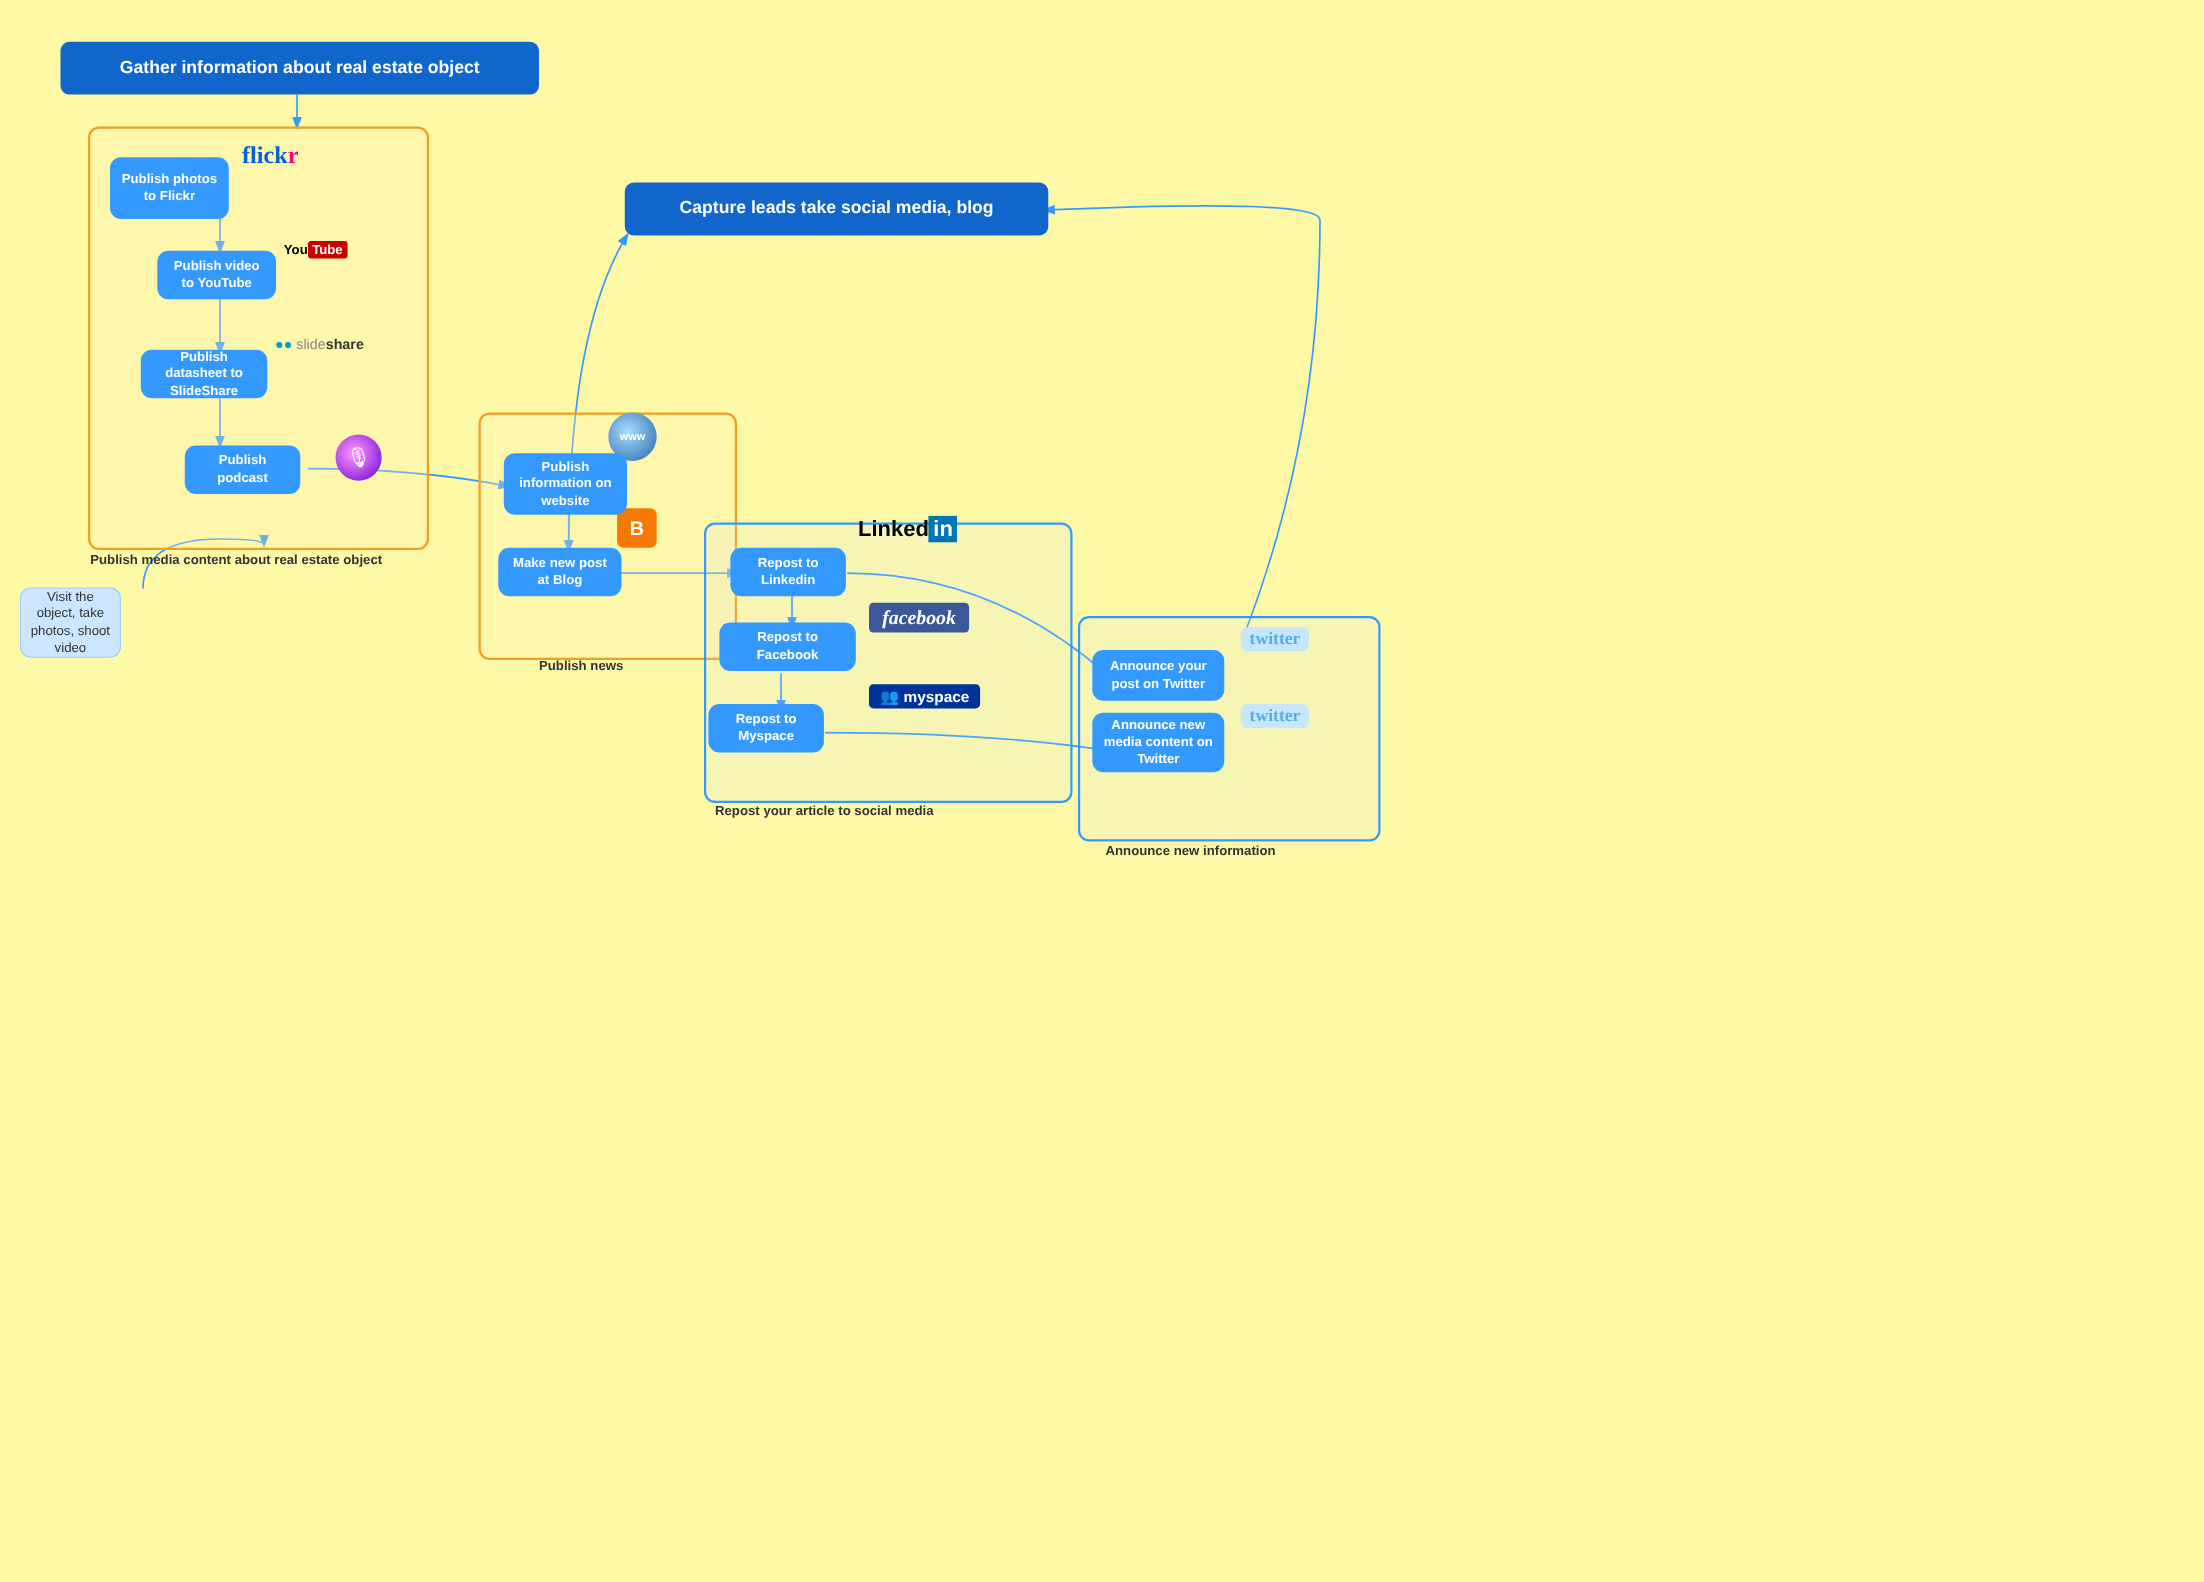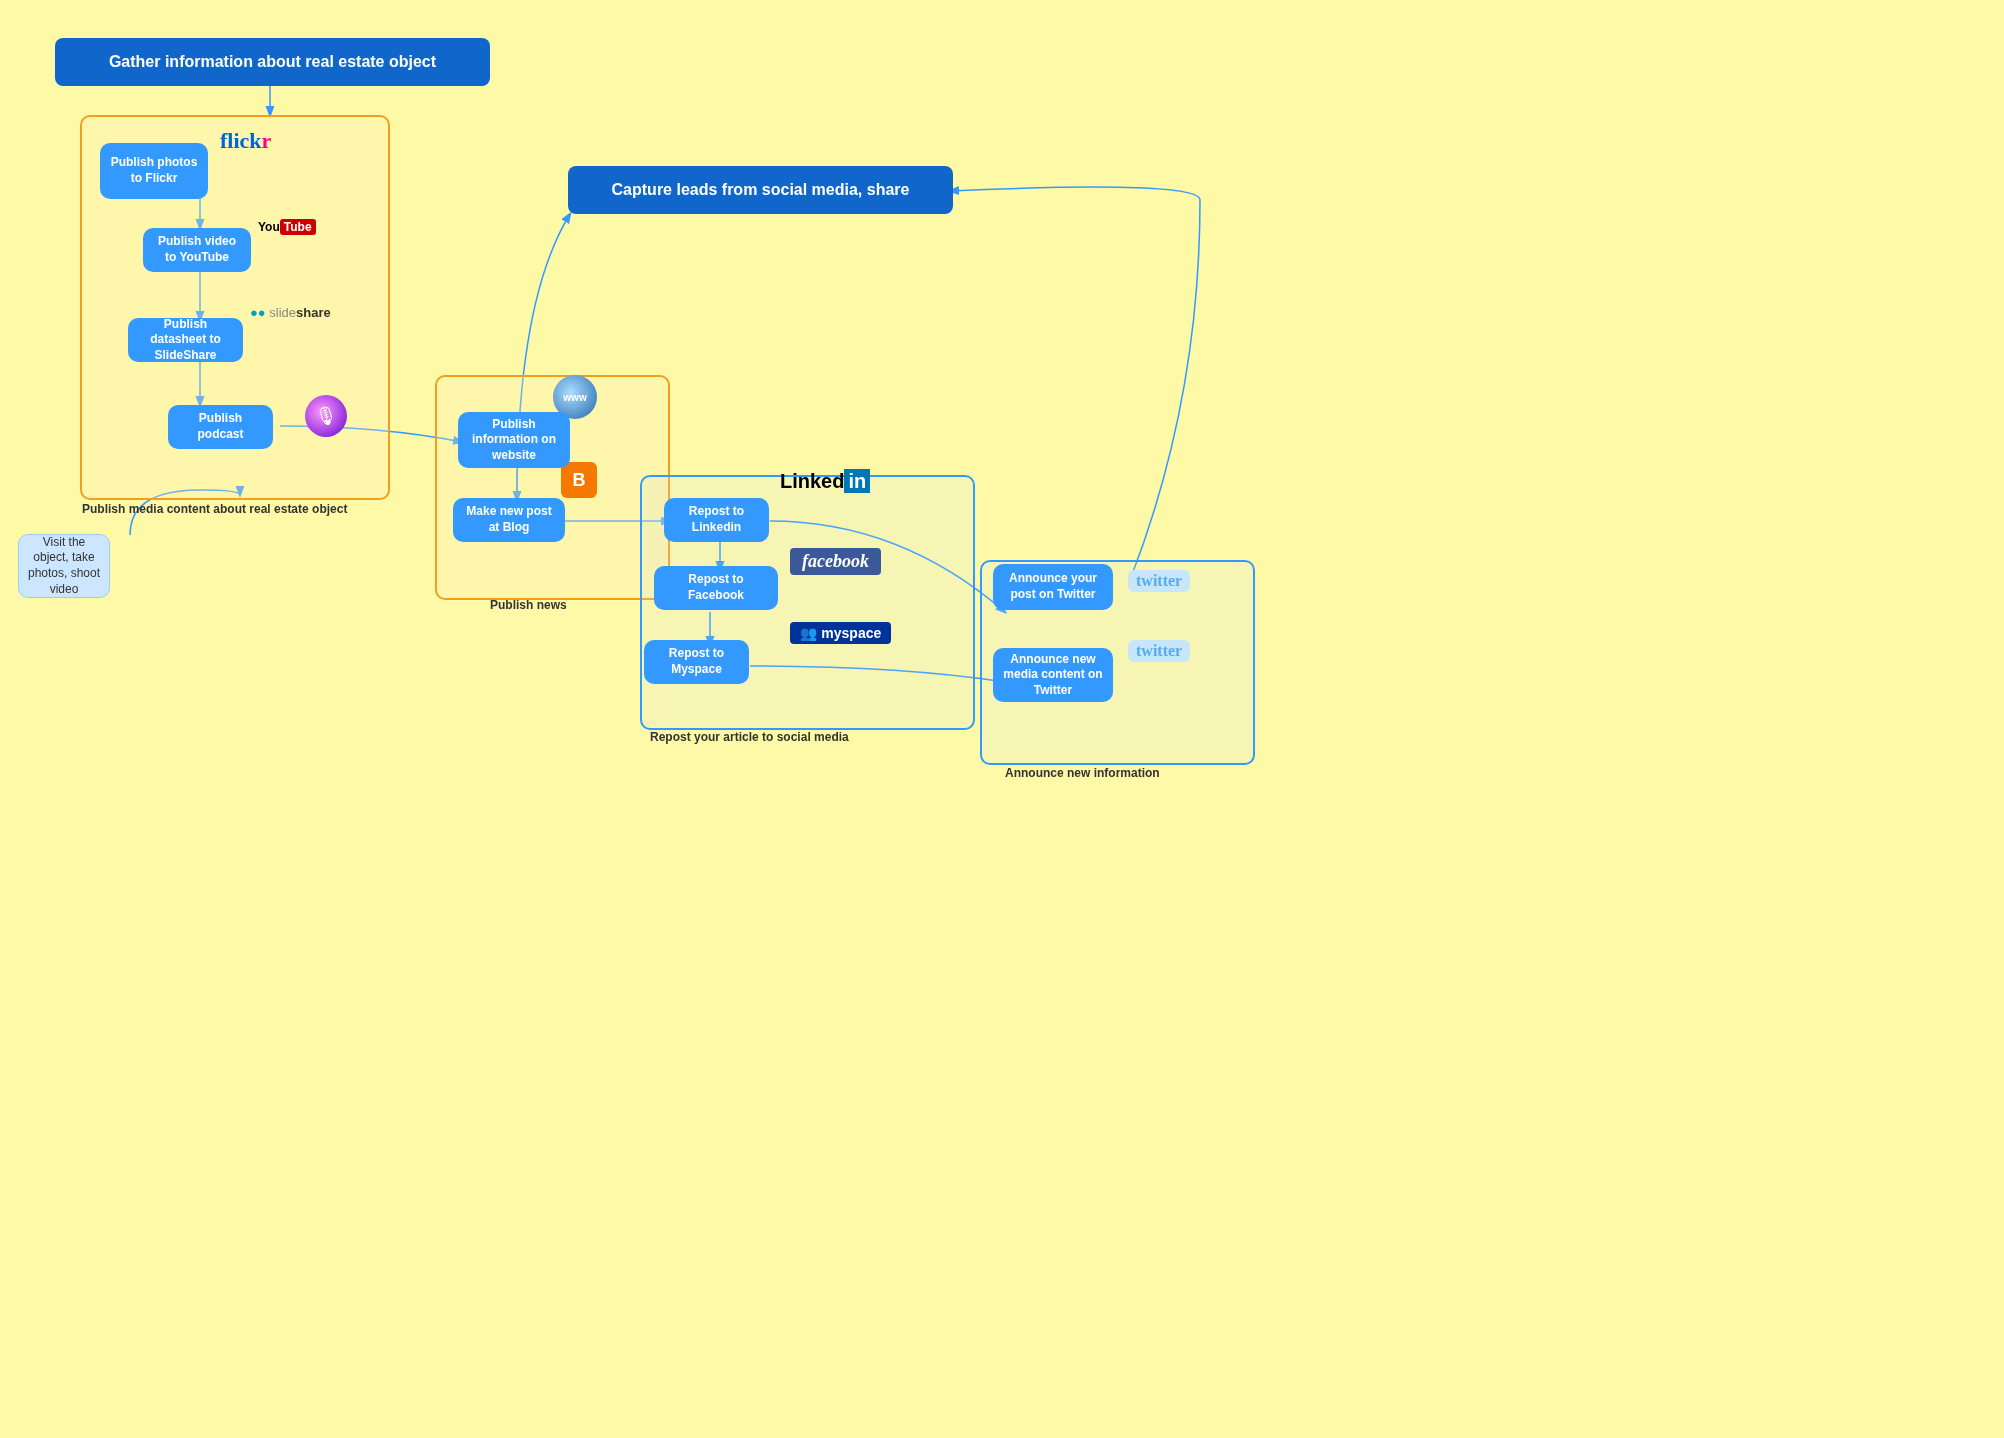--- a/index.html
+++ b/index.html
@@ -207,21 +207,21 @@
 <div class="group-label" style="left:490px;top:598px;">Publish news</div>
 
 <div class="group-box blue-border" style="left:640px;top:475px;width:335px;height:255px;"></div>
 <div class="group-label" style="left:650px;top:730px;">Repost your article to social media</div>
 
 <div class="group-box blue-border" style="left:980px;top:560px;width:275px;height:205px;"></div>
 <div class="group-label" style="left:1005px;top:766px;">Announce new information</div>
 
 <div class="flow-box large-header" style="left:55px;top:38px;width:435px;height:48px;display:flex;align-items:center;justify-content:center;">Gather information about real estate object</div>
 
-<div class="flow-box large-header" style="left:568px;top:166px;width:385px;height:48px;display:flex;align-items:center;justify-content:center;">Capture leads from social media, share</div>
+<div class="flow-box large-header" style="left:568px;top:166px;width:385px;height:48px;display:flex;align-items:center;justify-content:center;">Capture leads take social media, blog</div>
 
 <div class="logo-flickr" style="left:220px;top:128px;">
   <span class="f1">flick</span><span class="f2">r</span>
 </div>
 
 <div class="logo-yt" style="left:258px;top:220px;">
   <span class="yt1">You</span><span class="yt2">Tube</span>
 </div>
 
 <div style="position:absolute;left:250px;top:305px;font-size:13px;font-family:Arial;">
@@ -258,15 +258,15 @@
 <div class="flow-box" style="left:458px;top:412px;width:112px;height:56px;display:flex;align-items:center;justify-content:center;">Publish information on website</div>
 
 <div class="flow-box" style="left:453px;top:498px;width:112px;height:44px;display:flex;align-items:center;justify-content:center;">Make new post at Blog</div>
 
 <div class="flow-box" style="left:664px;top:498px;width:105px;height:44px;display:flex;align-items:center;justify-content:center;">Repost to Linkedin</div>
 
 <div class="flow-box" style="left:654px;top:566px;width:124px;height:44px;display:flex;align-items:center;justify-content:center;">Repost to Facebook</div>
 
 <div class="flow-box" style="left:644px;top:640px;width:105px;height:44px;display:flex;align-items:center;justify-content:center;">Repost to Myspace</div>
 
-<div class="flow-box" style="left:993px;top:564px;width:120px;height:46px;display:flex;align-items:center;justify-content:center;">Announce your post on Twitter</div>
+<div class="flow-box" style="left:993px;top:591px;width:120px;height:46px;display:flex;align-items:center;justify-content:center;">Announce your post on Twitter</div>
 
 <div class="flow-box" style="left:993px;top:648px;width:120px;height:54px;display:flex;align-items:center;justify-content:center;">Announce new media content on Twitter</div>
 
 </body></html>

